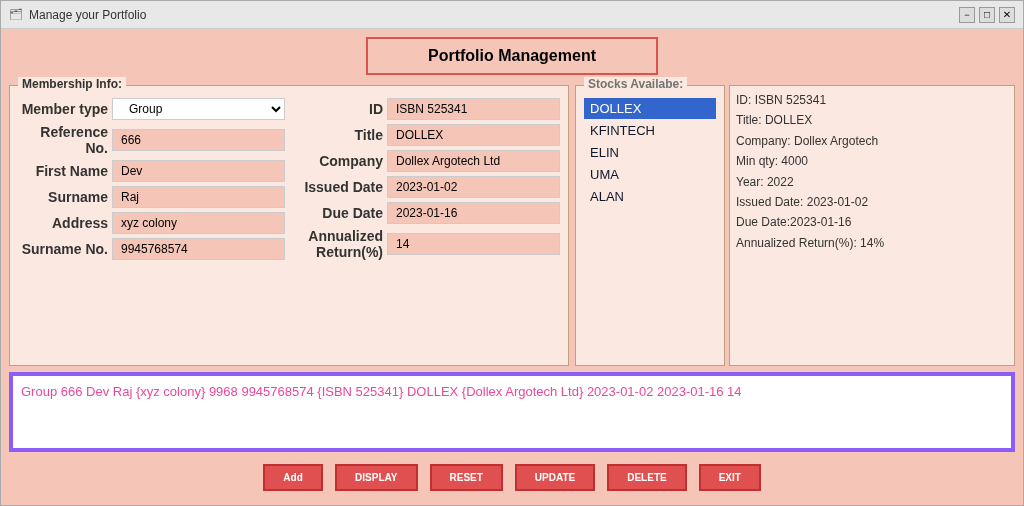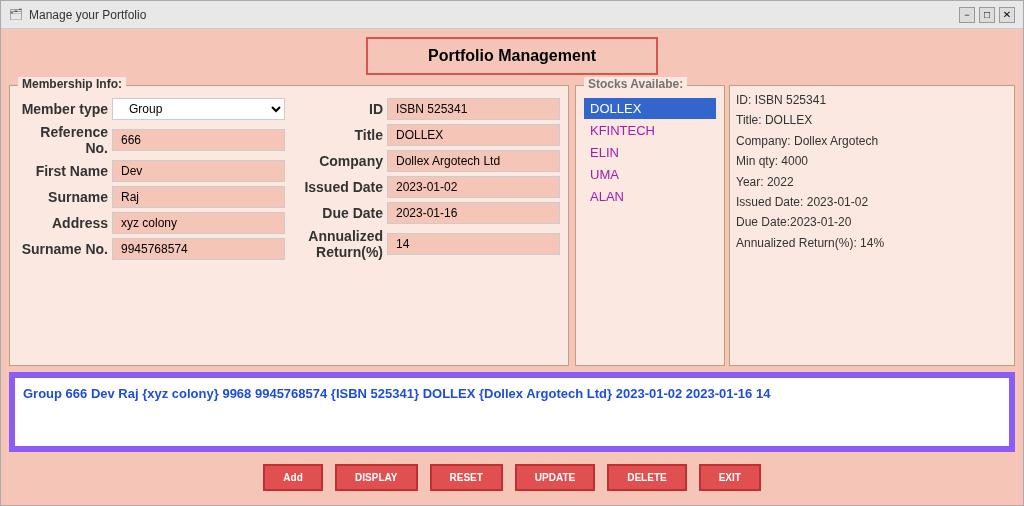--- a/index.html
+++ b/index.html
@@ -154,44 +154,43 @@
     .stock-list {
       margin-top: 4px;
       display: flex;
       flex-direction: column;
       gap: 1px;
     }
     .stock-item {
       padding: 3px 6px;
       font-size: 13px;
       cursor: pointer;
-      color: #a21caf;
+      color: #0f172a;
       background: transparent;
     }
     .stock-item.selected {
       background: #3366cc;
       color: #ffffff;
     }
     .stock-detail-box {
       flex: 1;
       padding: 4px 6px;
       font-size: 12px;
       line-height: 1.7;
       color: #333;
       background: #fbe8e0;
       border: 1px solid #c0a080;
     }
     .output-box {
       background: #ffffff;
-      border: 6px solid #8b5cf6;
+      border: 4px solid #8b5cf6;
       padding: 8px;
       min-height: 80px;
       font-size: 13px;
-      color: #1d4ed8;
-      font-weight: bold;
+      color: #ec4899;
     }
     .button-row {
       display: flex;
       justify-content: center;
       gap: 12px;
       padding: 6px 0;
     }
     .action-btn {
       background: #e05050;
       color: #fff;
@@ -307,21 +306,21 @@
           </div>
         </div>
 
         <div class="stock-detail-box">
           <div>ID: ISBN 525341</div>
           <div>Title: DOLLEX</div>
           <div>Company:  Dollex Argotech</div>
           <div>Min qty: 4000</div>
           <div>Year:    2022</div>
           <div>Issued Date: 2023-01-02</div>
-          <div>Due Date:2023-01-20</div>
+          <div>Due Date:2023-01-16</div>
           <div>Annualized Return(%): 14%</div>
         </div>
       </div>
     </div>
 
     <div class="output-box">
       <span>Group 666 Dev Raj {xyz colony} 9968 9945768574 {ISBN 525341} DOLLEX {Dollex Argotech Ltd} 2023-01-02 2023-01-16 14</span>
     </div>
 
     <div class="button-row">

